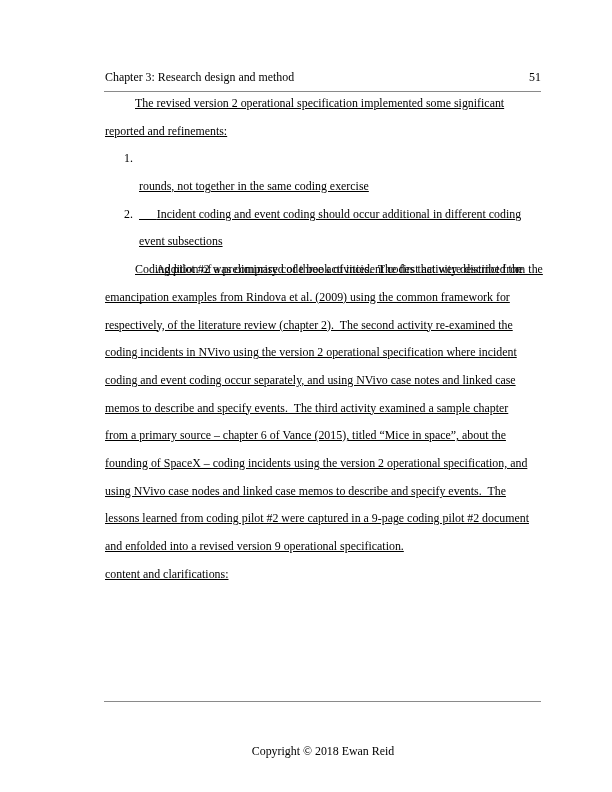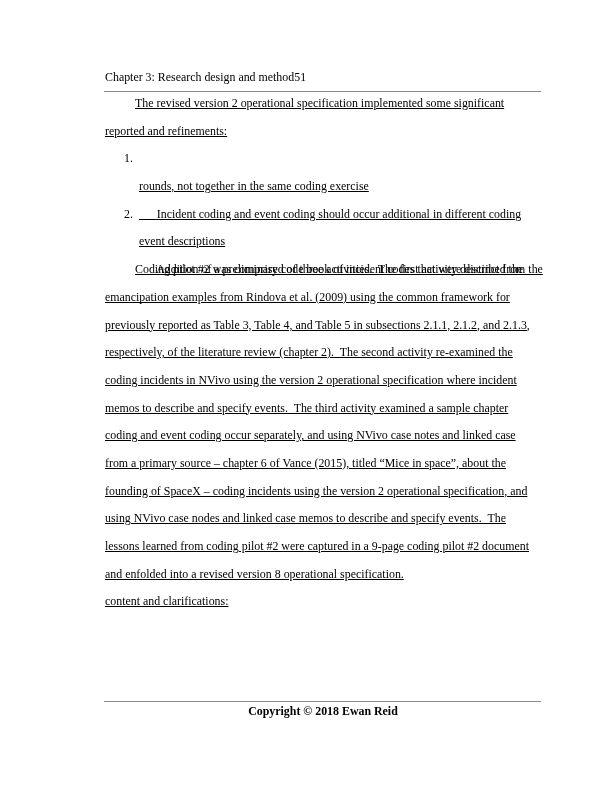--- a/index.html
+++ b/index.html
@@ -16,21 +16,21 @@
     font-size: 11.9px;
     color: var(--text-color, #000000);
     overflow: hidden;
   }
   .header {
     position: absolute;
     top: 70px;
     left: 105px;
     width: 436px;
     display: flex;
-    justify-content: flex-start;
+    justify-content: space-between;
     line-height: 14px;
     white-space: pre;
   }
   .header-rule {
     position: absolute;
     top: 91px;
     left: 104px;
     width: 437px;
     height: 1px;
     background: var(--rule-color, #8a8a8a);
@@ -65,27 +65,26 @@
   .footer-rule {
     position: absolute;
     top: 701px;
     left: 104px;
     width: 437px;
     height: 1px;
     background: var(--rule-color, #8a8a8a);
   }
   .footer {
     position: absolute;
-    top: 702px;
+    top: 742px;
     left: 105px;
     width: 436px;
     text-align: center;
     line-height: 19px;
     white-space: pre;
-    font-weight: bold;
   }
 </style>
 </head>
 <body>
 
 <div class="page">
 
   <div class="header">
     <span>Chapter 3: Research design and method</span>
     <span>51</span>
@@ -100,34 +99,33 @@
     <div class="line li">
       <span class="num">1.</span>
       <span>Incident coding and event coding should occur additional in different coding</span>
     </div>
     <div class="line licont">rounds, not together in the same coding exercise</div>
 
     <div class="line li">
       <span class="num">2.</span>
       <span>Addition of a preliminary code book of incident codes that were distinct from the</span>
     </div>
-    <div class="line licont">event descriptions</div>
+    <div class="line licont">event subsections</div>
 
     <div class="line first">Coding pilot #2 was comprised of three activities.  The first activity described the</div>
     <div class="line">emancipation examples from Rindova et al. (2009) using the common framework for</div>
-    <div class="line">previously reported as Table 3, Table 4, and Table 5 in subsections 2.1.1, 2.1.2, and 2.1.3,</div>
     <div class="line">respectively, of the literature review (chapter 2).  The second activity re-examined the</div>
     <div class="line">coding incidents in NVivo using the version 2 operational specification where incident</div>
+    <div class="line">coding and event coding occur separately, and using NVivo case notes and linked case</div>
     <div class="line">memos to describe and specify events.  The third activity examined a sample chapter</div>
-    <div class="line">coding and event coding occur separately, and using NVivo case notes and linked case</div>
     <div class="line">from a primary source – chapter 6 of Vance (2015), titled “Mice in space”, about the</div>
     <div class="line">founding of SpaceX – coding incidents using the version 2 operational specification, and</div>
     <div class="line">using NVivo case nodes and linked case memos to describe and specify events.  The</div>
     <div class="line">lessons learned from coding pilot #2 were captured in a 9-page coding pilot #2 document</div>
-    <div class="line">and enfolded into a revised version 8 operational specification.</div>
+    <div class="line">and enfolded into a revised version 9 operational specification.</div>
 
     <div class="line">content and clarifications:</div>
 
   </div>
 
   <div class="footer-rule"></div>
   <div class="footer">Copyright © 2018 Ewan Reid</div>
 
 </div>
 

